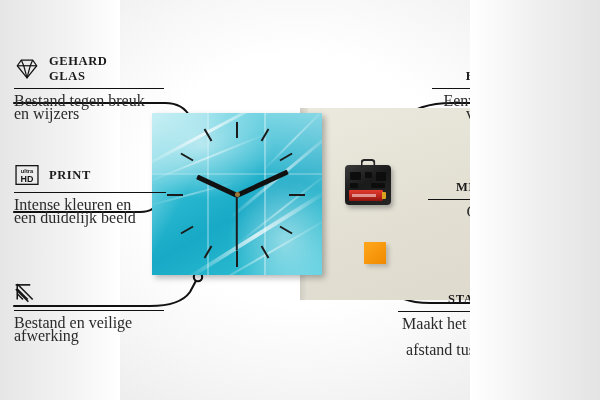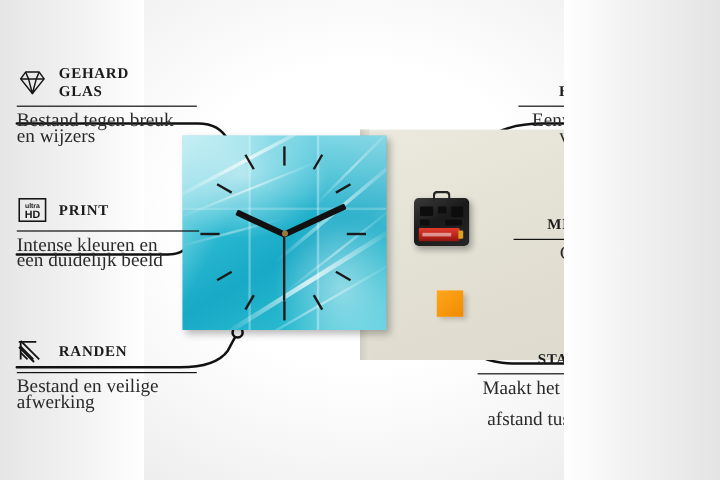--- a/index.html
+++ b/index.html
@@ -229,21 +229,20 @@
         </g>
         <g stroke="#141414" stroke-width="1.9" stroke-linecap="butt">
           <path d="M4,5 L23,24"></path>
           <path d="M4,11 L17,24"></path>
           <path d="M4,17 L11,24"></path>
           <path d="M4,5 L4,24"></path>
           <path d="M4,5 L23,5" stroke-width="0"></path>
         </g>
       </svg>
       <div>
-        <div class="title">RANDEN</div>
       </div>
     </div>
     <div class="rule"></div>
     <div class="sub">Bestand en veilige afwerking</div>
   </div>
 
   <div class="feat right" style="left:432px; top:54px; width:154px;">
     <div class="head">
       <svg class="ico" viewBox="0 0 32 32">
         <g fill="none" stroke="#141414" stroke-width="1.6" stroke-linejoin="round">

